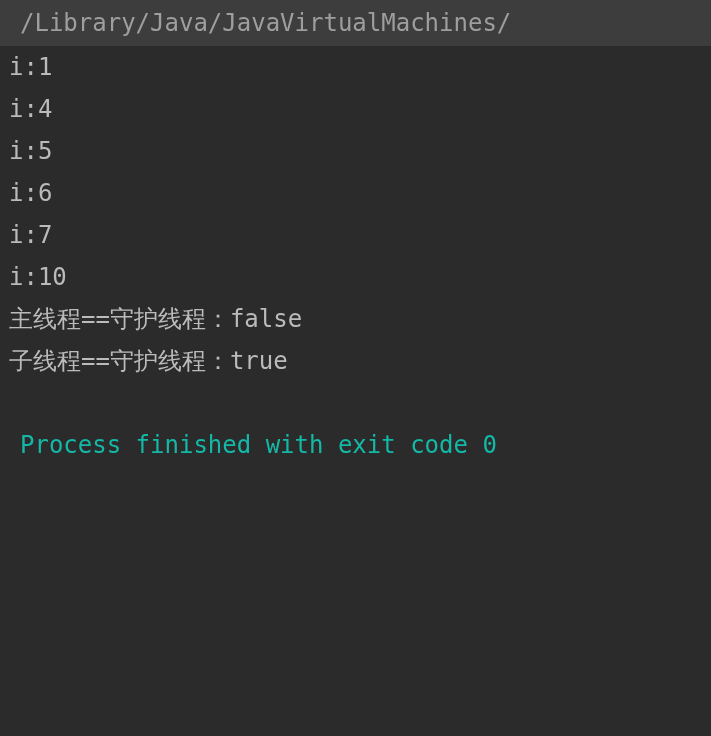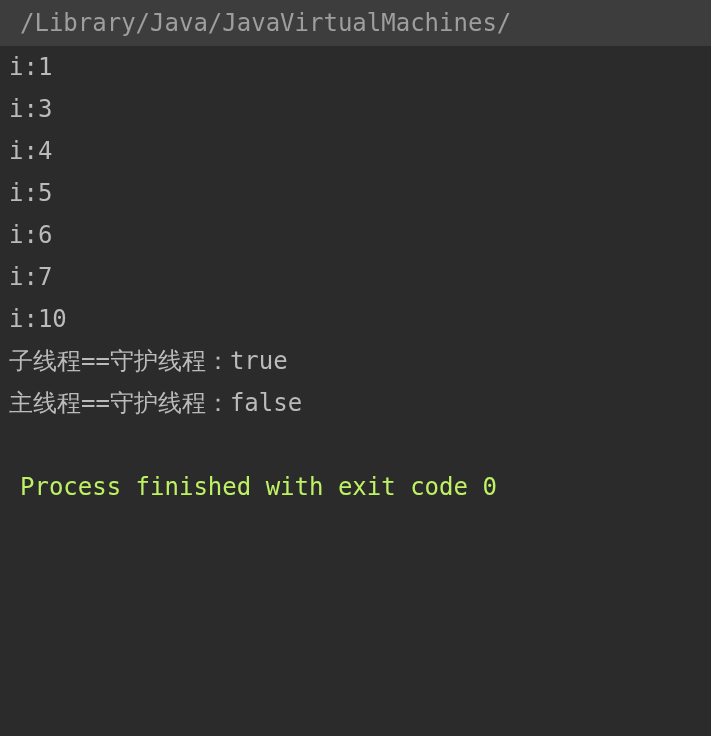--- a/index.html
+++ b/index.html
@@ -32,32 +32,31 @@
       padding: 0 9px;
       white-space: pre;
       color: #bbbbbb;
     }
     .blank-line {
       height: 1.75em;
     }
     .exit-line {
       padding: 0 20px;
       white-space: pre;
-      color: #bef264;
+      color: #14b8a6;
     }
   </style>
 </head>
 <body>
 
 <div class="console">
   <div class="path-line">/Library/Java/JavaVirtualMachines/</div>
   <div class="output-line">i:1</div>
-  <div class="output-line">i:3</div>
   <div class="output-line">i:4</div>
   <div class="output-line">i:5</div>
   <div class="output-line">i:6</div>
   <div class="output-line">i:7</div>
   <div class="output-line">i:10</div>
+  <div class="output-line">主线程==守护线程：false</div>
   <div class="output-line">子线程==守护线程：true</div>
-  <div class="output-line">主线程==守护线程：false</div>
   <div class="blank-line"></div>
   <div class="exit-line">Process finished with exit code 0</div>
 </div>
 
 </body></html>

